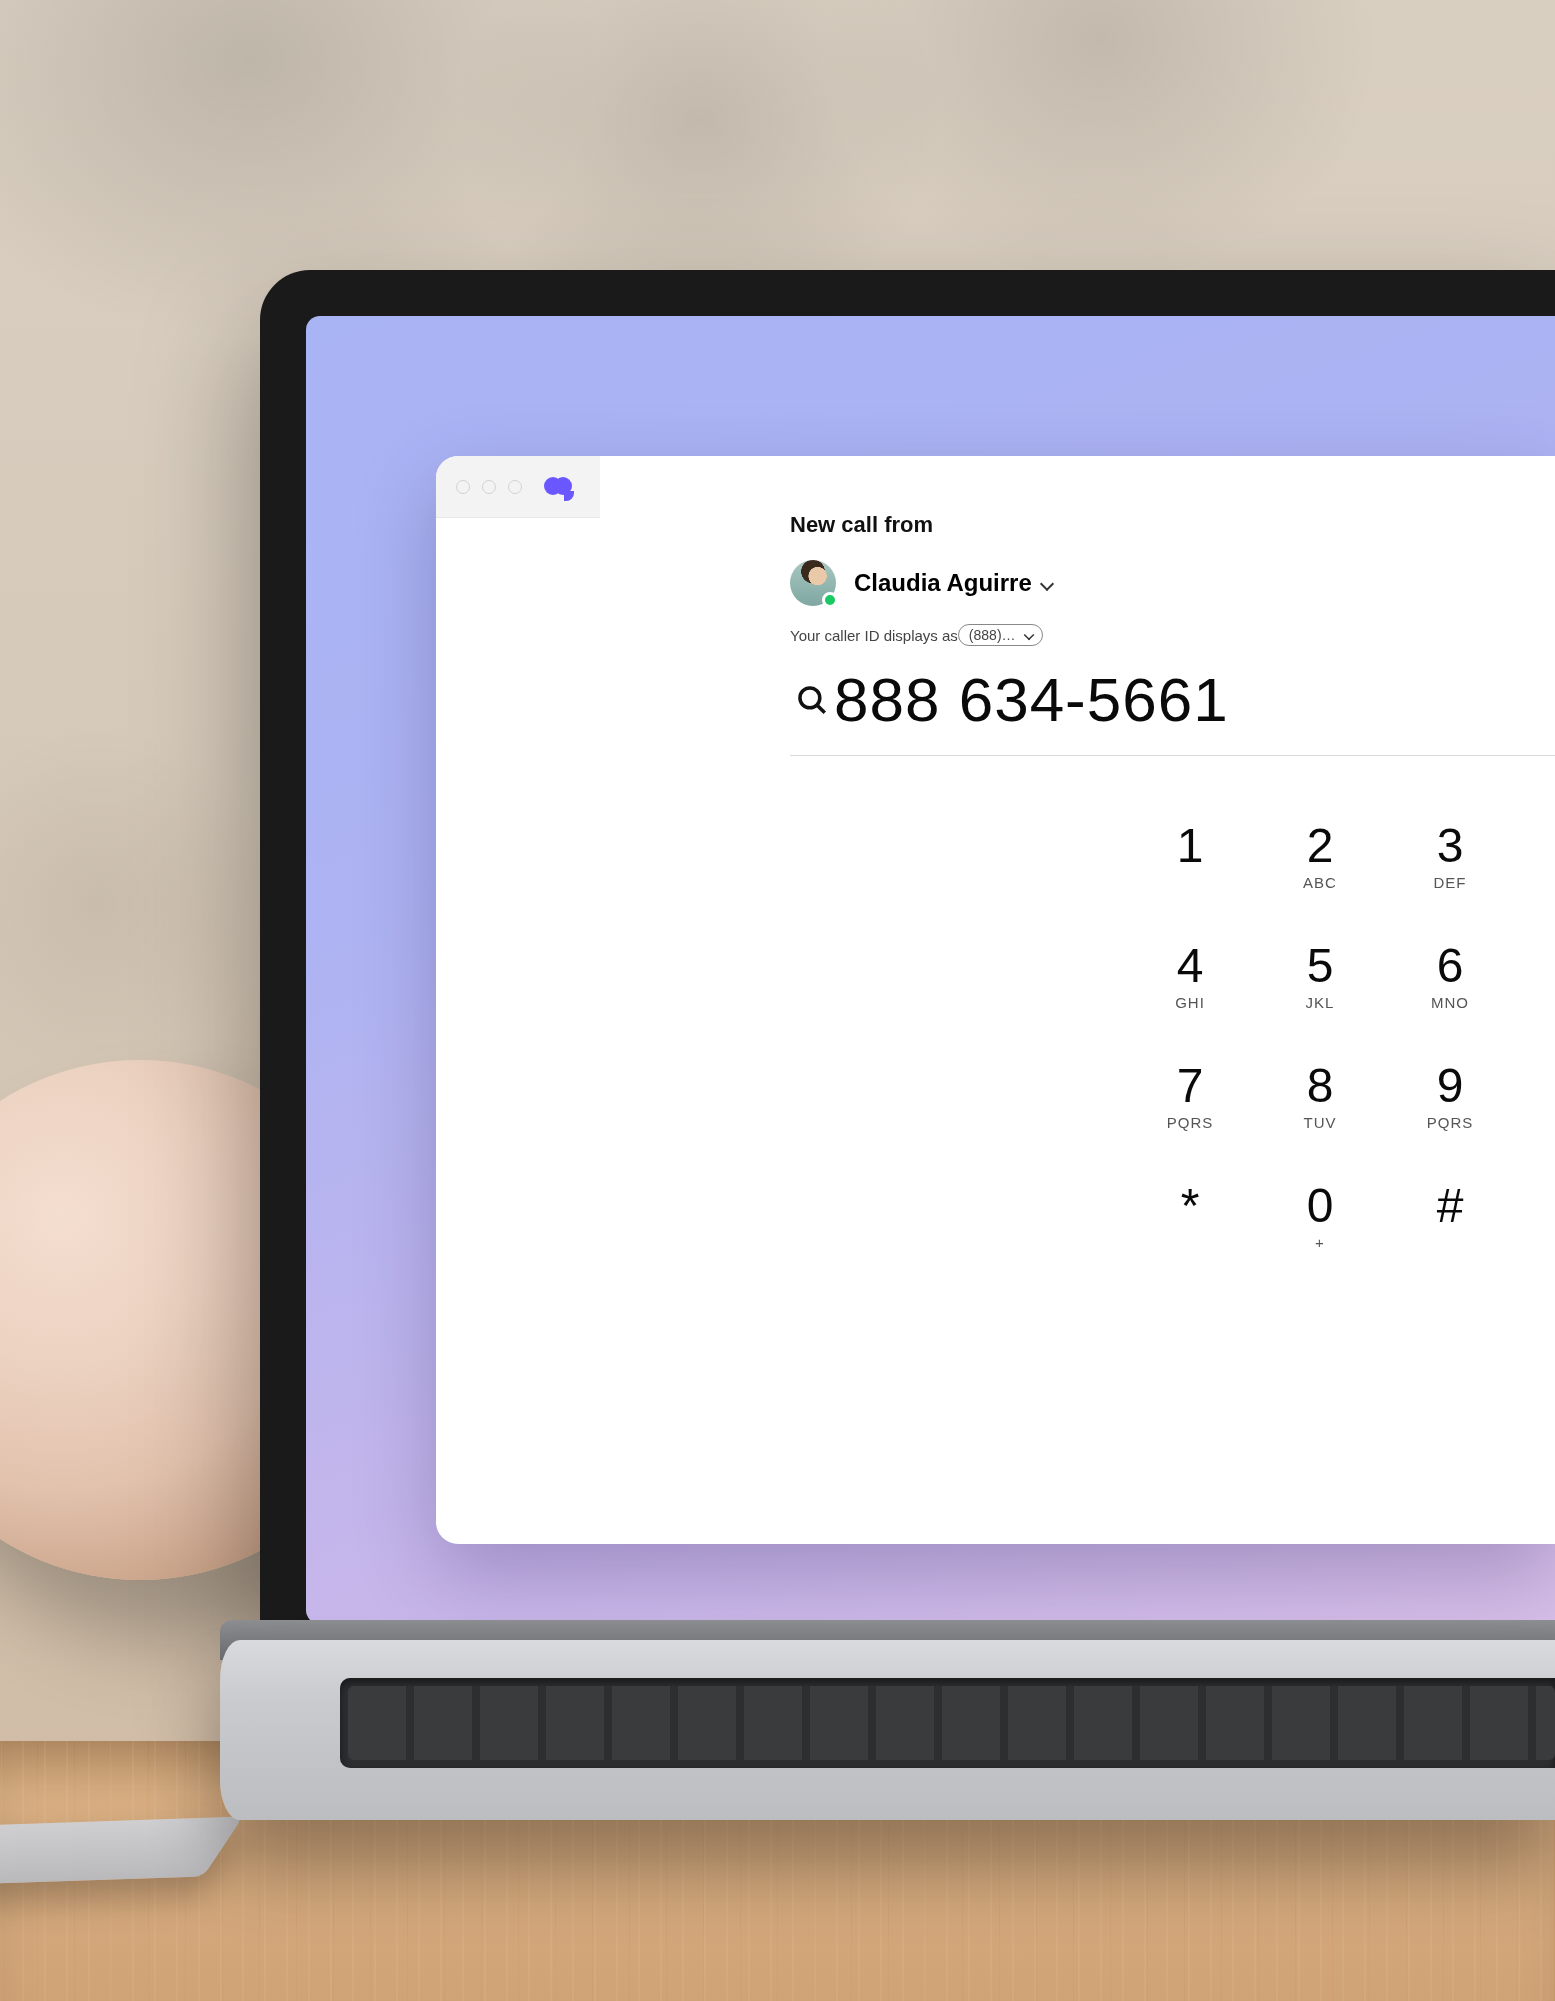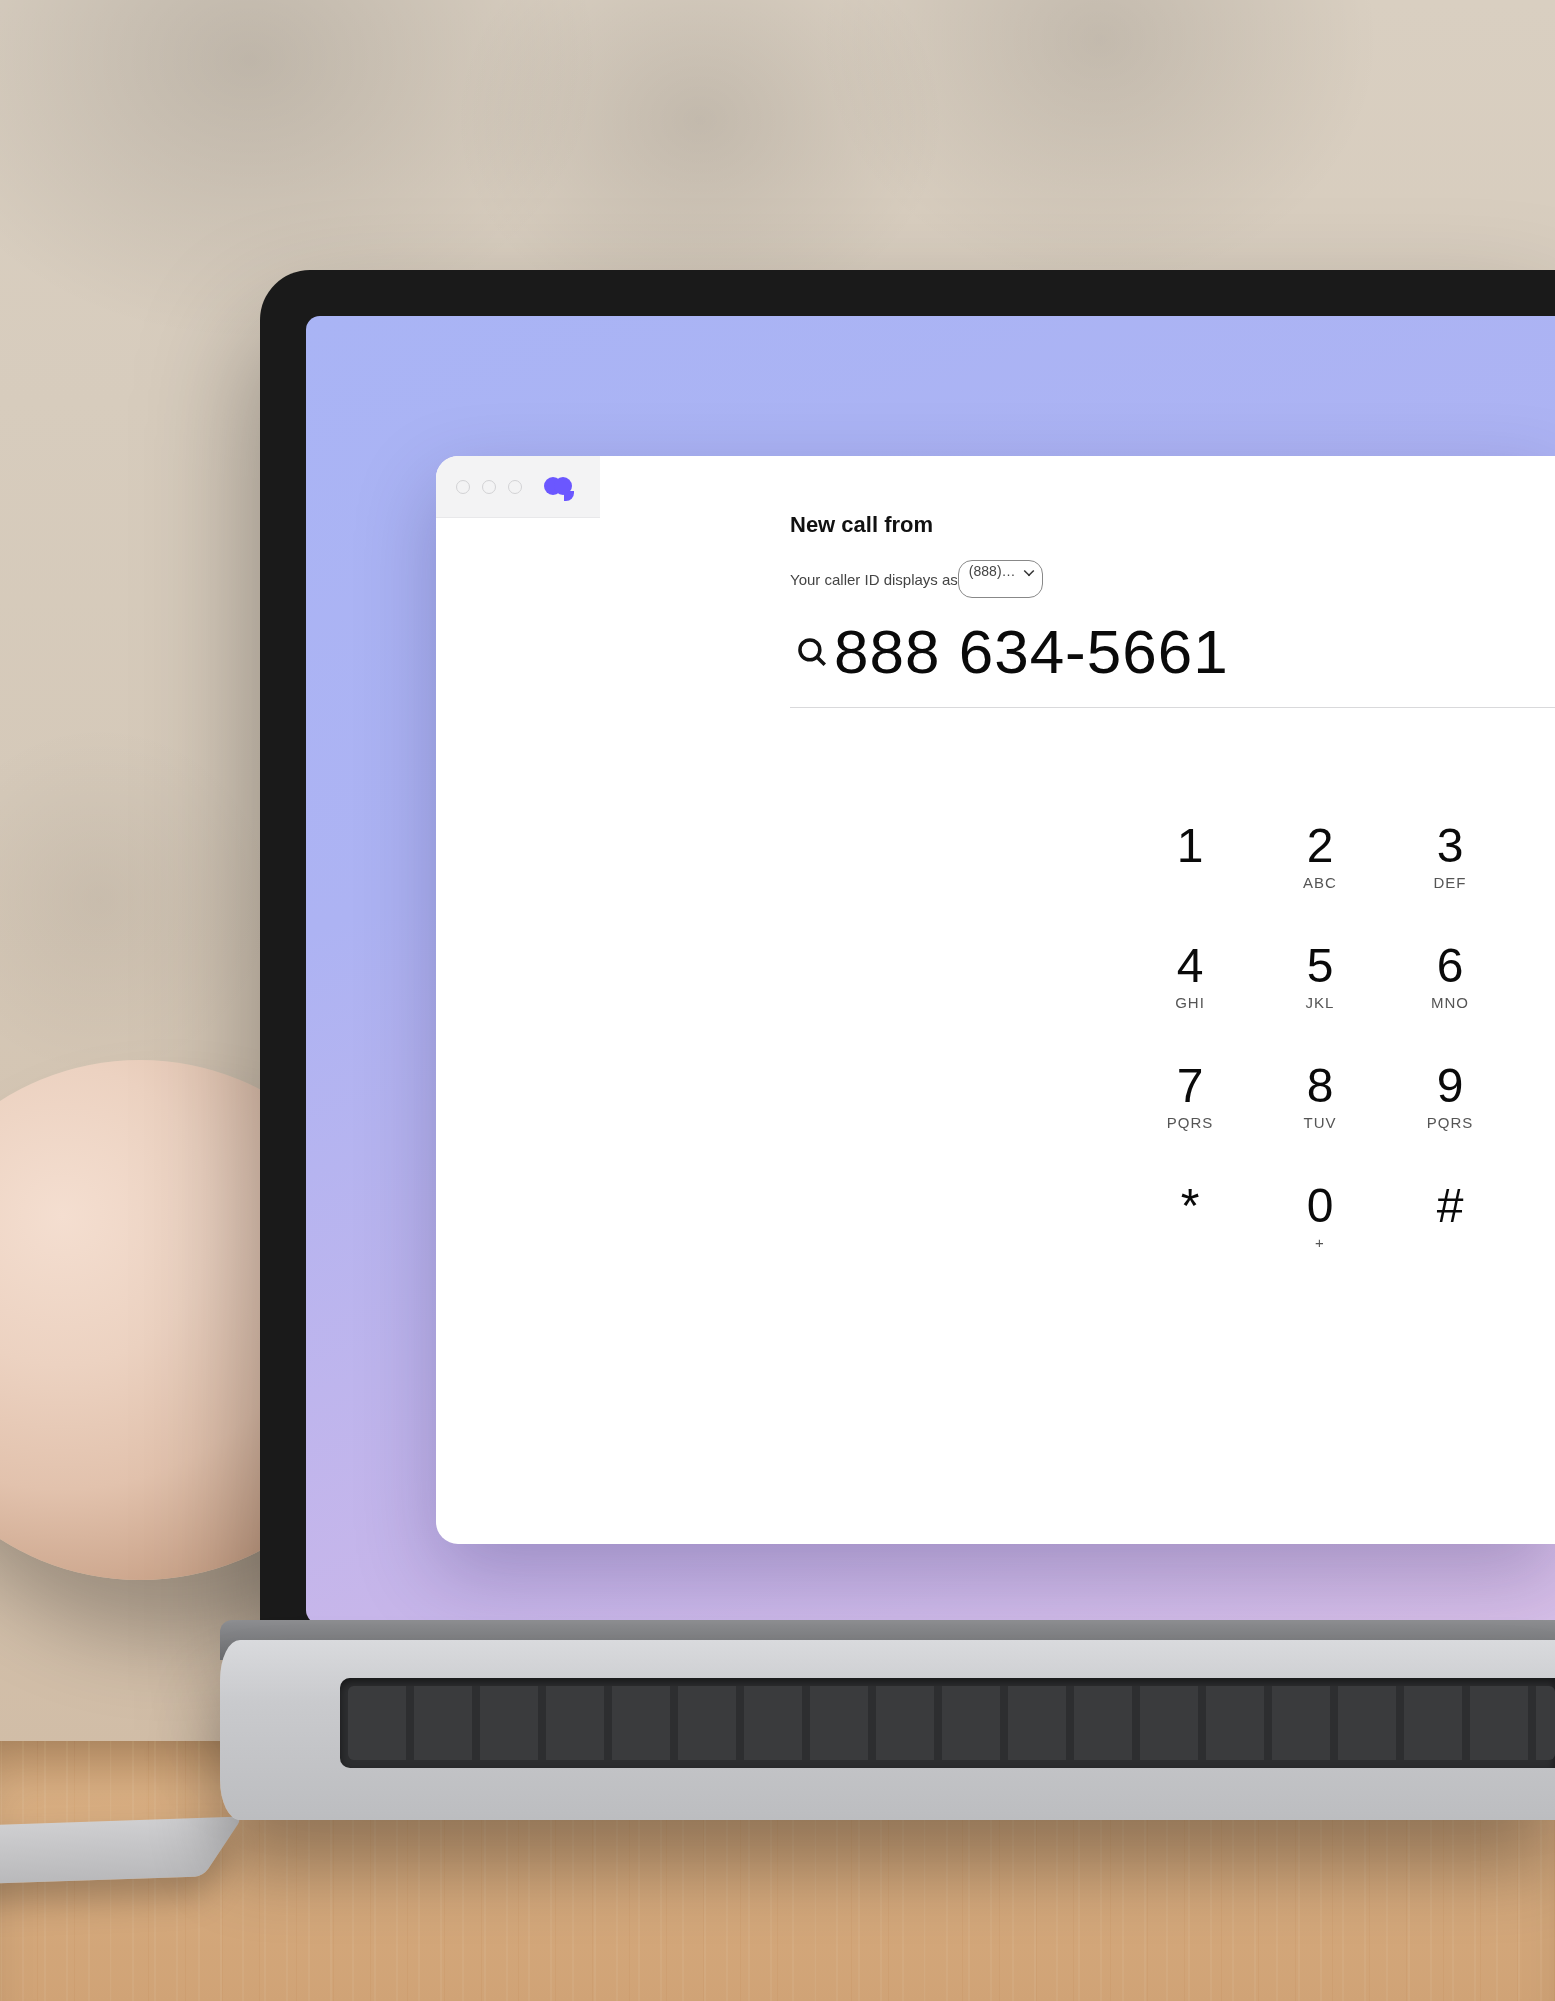--- a/index.html
+++ b/index.html
@@ -201,21 +201,21 @@
     transform:rotate(45deg);
   }
 
   .callerid-row{
     display:flex;align-items:center;
     font-size:15px;color:#444;
     margin-bottom: 18px;
   }
   .select {
     border:1.5px solid #888; border-radius: 14px;
-    padding: 2px 26px 18px 10px;
+    padding: 2px 26px 2px 10px;
     font-size:14px;
     position:relative;
     background:#fff;
     cursor:pointer;
   }
   .select .chev{ position:absolute; right:6px; top:3px; transform:scale(0.75);}
 
   .dial-input-row{
     display:flex;align-items:center;
     padding-bottom:20px;
@@ -286,20 +286,29 @@
             <span class="b1"></span>
               <span class="b2"></span>
               <span class="tail"></span>
           </div>
         </div>
 
         <div class="content">
 
           <div class="header-label">New call from</div>
 
+          <div class="identity">
+            <div class="avatar">
+              <div class="presence"></div>
+            </div>
+            <div class="identity-name">
+              <span>Claudia Aguirre</span>
+              <span class="chev"></span>
+            </div>
+          </div>
 
           <div class="callerid-row">
             <span>Your caller ID displays as</span>
             <span class="select">
               <span>(888)…</span>
               <span class="chev"></span>
             </span>
           </div>
 
           <div class="dial-input-row">

